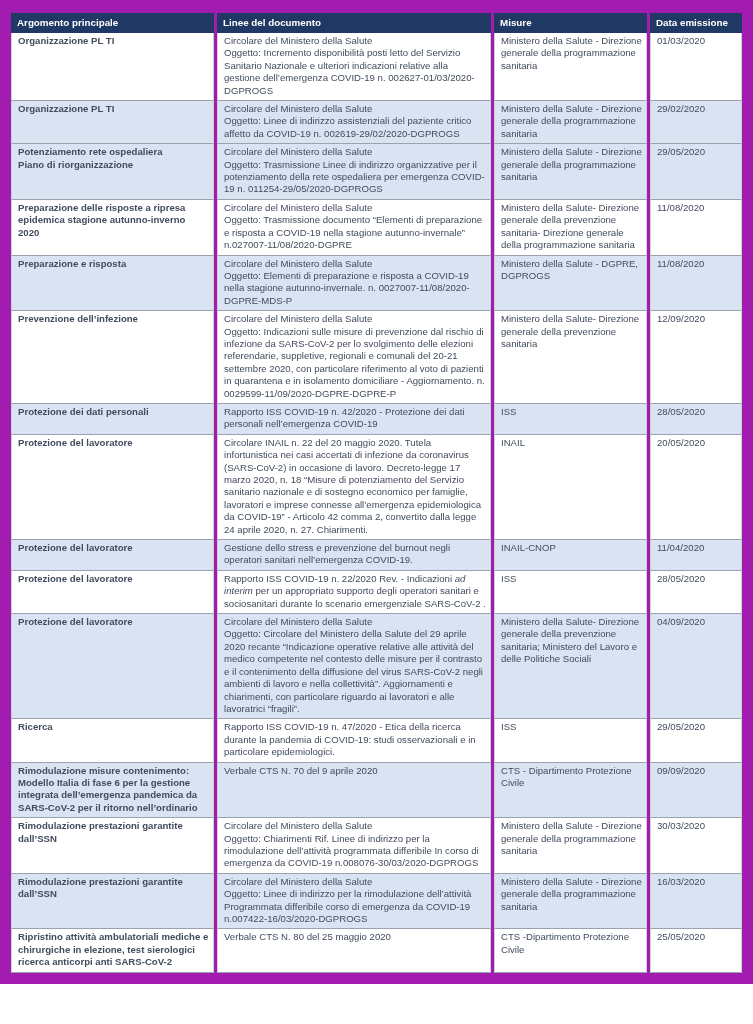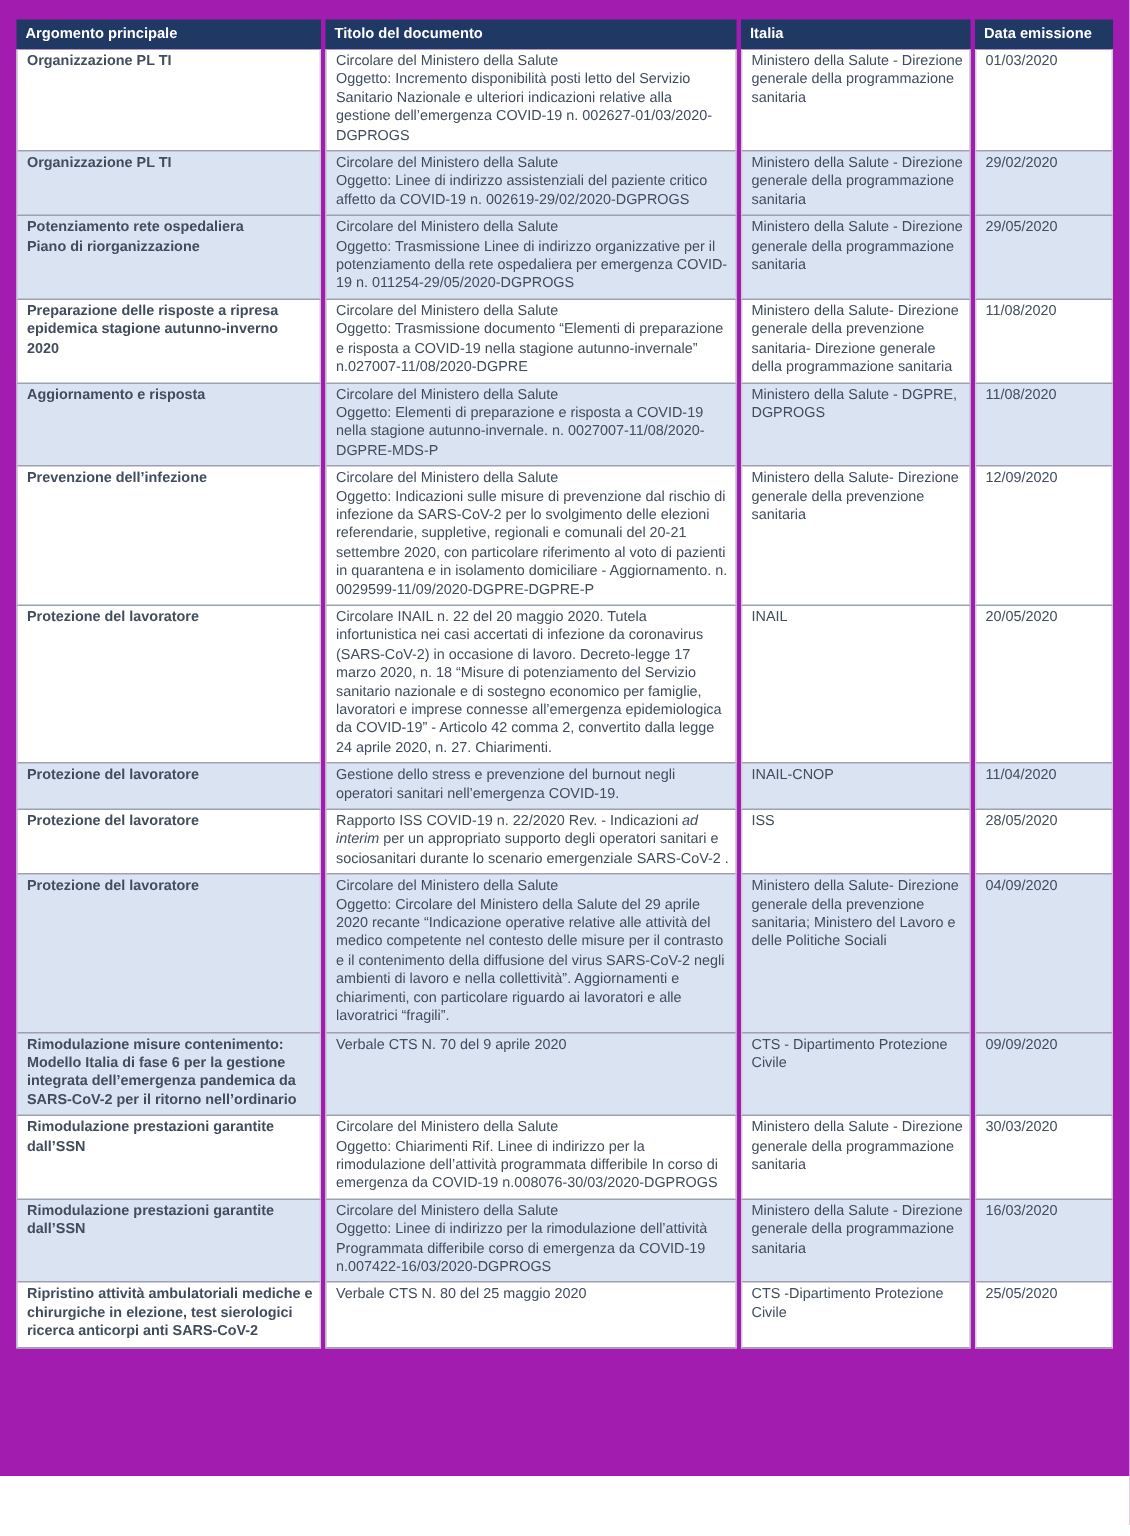--- a/index.html
+++ b/index.html
@@ -73,22 +73,22 @@
   <table class="doc-table">
     <colgroup>
       <col class="c1">
         <col class="c2">
         <col class="c3">
         <col class="c4">
     </colgroup>
     <thead>
       <tr>
         <th>Argomento principale</th>
-        <th>Titolo del documento</th>
-        <th>Italia</th>
+        <th>Linee del documento</th>
+        <th>Misure</th>
         <th>Data emissione</th>
       </tr>
     </thead>
     <tbody>
         <tr>
     <td class="argomento">Organizzazione PL TI</td>
     <td class="titolo">Circolare del Ministero della Salute<br>Oggetto: Incremento disponibilità posti letto del Servizio Sanitario Nazionale e ulteriori indicazioni relative alla gestione dell’emergenza COVID-19 n. 002627-01/03/2020-DGPROGS</td>
     <td class="autore">Ministero della Salute - Direzione generale della programmazione sanitaria</td>
     <td class="data">01/03/2020</td>
   </tr>
@@ -104,30 +104,36 @@
     <td class="autore">Ministero della Salute - Direzione generale della programmazione sanitaria</td>
     <td class="data">29/05/2020</td>
   </tr>
         <tr>
     <td class="argomento">Preparazione delle risposte a ripresa epidemica stagione autunno-inverno 2020</td>
     <td class="titolo">Circolare del Ministero della Salute<br>Oggetto: Trasmissione documento “Elementi di preparazione e risposta a COVID-19 nella stagione autunno-invernale” n.027007-11/08/2020-DGPRE</td>
     <td class="autore">Ministero della Salute- Direzione generale della prevenzione sanitaria- Direzione generale della programmazione sanitaria</td>
     <td class="data">11/08/2020</td>
   </tr>
         <tr class="alt">
-    <td class="argomento">Aggiornamento e risposta</td>
+    <td class="argomento">Preparazione e risposta</td>
     <td class="titolo">Circolare del Ministero della Salute<br>Oggetto: Elementi di preparazione e risposta a COVID-19 nella stagione autunno-invernale. n. 0027007-11/08/2020-DGPRE-MDS-P</td>
     <td class="autore">Ministero della Salute - DGPRE, DGPROGS</td>
     <td class="data">11/08/2020</td>
   </tr>
         <tr>
     <td class="argomento">Prevenzione dell’infezione</td>
     <td class="titolo">Circolare del Ministero della Salute<br>Oggetto: Indicazioni sulle misure di prevenzione dal rischio di infezione da SARS-CoV-2 per lo svolgimento delle elezioni referendarie, suppletive, regionali e comunali del 20-21 settembre 2020, con particolare riferimento al voto di pazienti in quarantena e in isolamento domiciliare - Aggiornamento. n. 0029599-11/09/2020-DGPRE-DGPRE-P</td>
     <td class="autore">Ministero della Salute- Direzione generale della prevenzione sanitaria</td>
     <td class="data">12/09/2020</td>
+  </tr>
+        <tr class="alt">
+    <td class="argomento">Protezione dei dati personali</td>
+    <td class="titolo">Rapporto ISS COVID-19 n. 42/2020 - Protezione dei dati personali nell’emergenza COVID-19</td>
+    <td class="autore">ISS</td>
+    <td class="data">28/05/2020</td>
   </tr>
         <tr>
     <td class="argomento">Protezione del lavoratore</td>
     <td class="titolo">Circolare INAIL n. 22 del 20 maggio 2020. Tutela infortunistica nei casi accertati di infezione da coronavirus (SARS-CoV-2) in occasione di lavoro. Decreto-legge 17 marzo 2020, n. 18 “Misure di potenziamento del Servizio sanitario nazionale e di sostegno economico per famiglie, lavoratori e imprese connesse all’emergenza epidemiologica da COVID-19” - Articolo 42 comma 2, convertito dalla legge 24 aprile 2020, n. 27. Chiarimenti.</td>
     <td class="autore">INAIL</td>
     <td class="data">20/05/2020</td>
   </tr>
         <tr class="alt">
     <td class="argomento">Protezione del lavoratore</td>
     <td class="titolo">Gestione dello stress e prevenzione del burnout negli operatori sanitari nell’emergenza COVID-19.</td>
@@ -138,20 +144,26 @@
     <td class="argomento">Protezione del lavoratore</td>
     <td class="titolo">Rapporto ISS COVID-19 n. 22/2020 Rev. - Indicazioni <i>ad interim</i> per un appropriato supporto degli operatori sanitari e sociosanitari durante lo scenario emergenziale SARS-CoV-2 .</td>
     <td class="autore">ISS</td>
     <td class="data">28/05/2020</td>
   </tr>
         <tr class="alt">
     <td class="argomento">Protezione del lavoratore</td>
     <td class="titolo">Circolare del Ministero della Salute<br>Oggetto: Circolare del Ministero della Salute del 29 aprile 2020 recante “Indicazione operative relative alle attività del medico competente nel contesto delle misure per il contrasto e il contenimento della diffusione del virus SARS-CoV-2 negli ambienti di lavoro e nella collettività”. Aggiornamenti e chiarimenti, con particolare riguardo ai lavoratori e alle lavoratrici “fragili”.</td>
     <td class="autore">Ministero della Salute- Direzione generale della prevenzione sanitaria; Ministero del Lavoro e delle Politiche Sociali</td>
     <td class="data">04/09/2020</td>
+  </tr>
+        <tr>
+    <td class="argomento">Ricerca</td>
+    <td class="titolo">Rapporto ISS COVID-19 n. 47/2020 - Etica della ricerca durante la pandemia di COVID-19: studi osservazionali e in particolare epidemiologici.</td>
+    <td class="autore">ISS</td>
+    <td class="data">29/05/2020</td>
   </tr>
         <tr class="alt">
     <td class="argomento">Rimodulazione misure contenimento: Modello Italia di fase 6 per la gestione integrata dell’emergenza pandemica da SARS-CoV-2 per il ritorno nell’ordinario</td>
     <td class="titolo">Verbale CTS N. 70 del 9 aprile 2020</td>
     <td class="autore">CTS - Dipartimento Protezione Civile</td>
     <td class="data">09/09/2020</td>
   </tr>
         <tr>
     <td class="argomento">Rimodulazione prestazioni garantite dall’SSN</td>
     <td class="titolo">Circolare del Ministero della Salute<br>Oggetto: Chiarimenti Rif. Linee di indirizzo per la rimodulazione dell’attività programmata differibile In corso di emergenza da COVID-19 n.008076-30/03/2020-DGPROGS</td>

